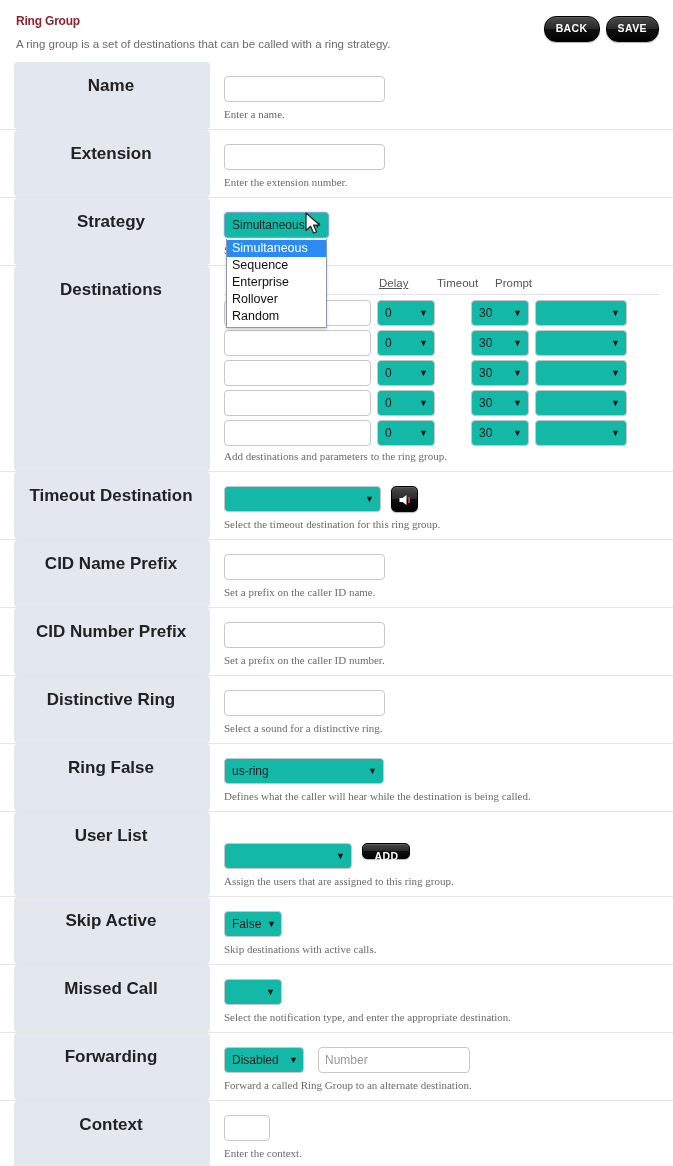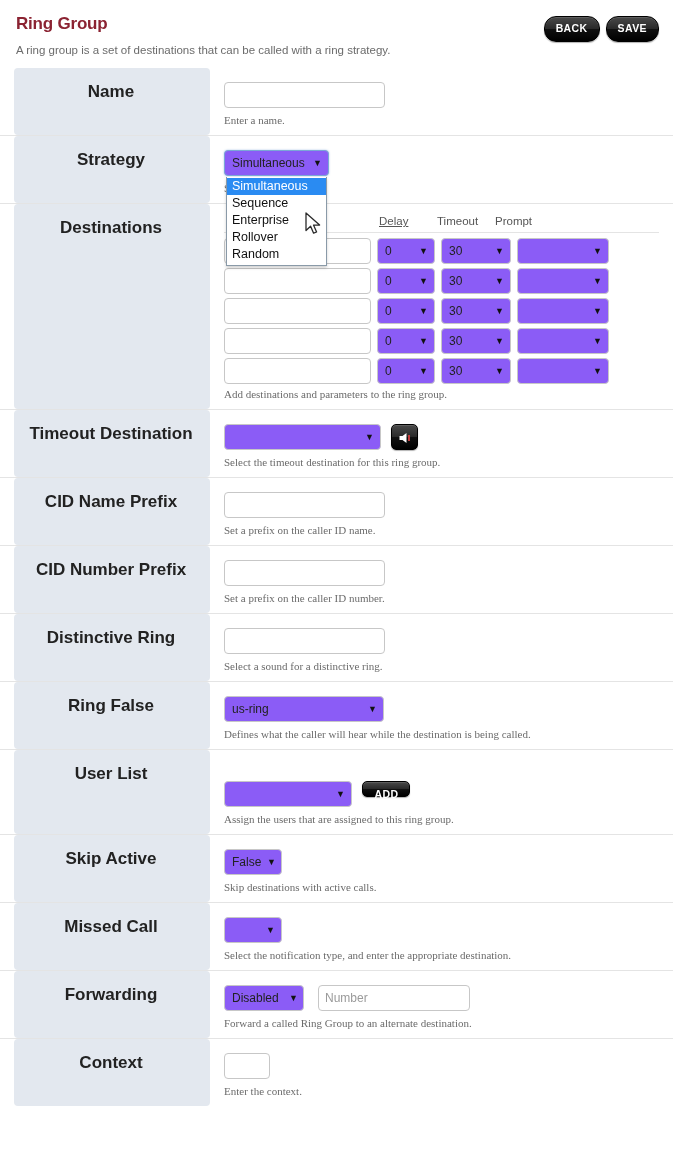--- a/index.html
+++ b/index.html
@@ -10,21 +10,21 @@
   }
   body { width: 673px; height: 1166px; position: relative; overflow: hidden; }
 
   
   .page-header {
     position: relative;
     padding: 14px 14px 0 16px;
   }
   .page-title {
     color: #8b2332;
-    font-size: 17px;
+    font-size: 12px;
     font-weight: bold;
     margin: 0;
     letter-spacing: -0.2px;
   }
   .page-subtitle {
     color: #6b6b6b;
     font-size: 11.5px;
     margin: 10px 0 0 0;
   }
   .header-buttons {
@@ -100,21 +100,21 @@
   input.txt.narrow { width: 46px; }
   input.txt.dest { width: 147px; }
   input.txt.fwd-num { width: 152px; }
 
   .sel {
     position: relative;
     display: inline-block;
     height: 26px;
     border: 1px solid #c7c7c7;
     border-radius: 4px;
-    background: #8b5cf6;
+    background: #14b8a6;
     font-size: 12px;
     color: #222;
     vertical-align: top;
   }
   .sel .sel-val {
     display: block;
     padding: 5px 20px 0 7px;
     height: 100%;
     white-space: nowrap;
     overflow: hidden;
@@ -129,21 +129,21 @@
     color: #111;
     line-height: 1;
   }
   .sel.w-ringback { width: 160px; }
   .sel.w-timeoutdest { width: 157px; }
   .sel.w-userlist { width: 128px; }
   .sel.w-bool { width: 58px; }
   .sel.w-bool .caret { right: 5px; }
   .sel.w-missed { width: 58px; }
   .sel.w-delay { width: 58px; }
-  .sel.w-timeout { width: 70px; }
+  .sel.w-timeout { width: 58px; margin-left: 30px; }
   .sel.w-prompt { width: 92px; }
   .sel.w-fwd { width: 80px; }
   .sel.w-fwd .caret { right: 5px; }
   .sel.w-strategy { width: 105px; }
 
   
   .sel.open {
     border: 1px solid #7aa7d6;
     box-shadow: 0 0 2px rgba(100,150,210,.6);
     z-index: 60;
@@ -258,20 +258,29 @@
   <div class="form-row">
     <div class="row-inner">
       <div class="label-cell">Name</div>
       <div class="field-cell">
         <input class="txt" type="text" value="" style="">
         <div class="hint">Enter a name.</div>
       </div>
     </div>
   </div>
 
+  <div class="form-row">
+    <div class="row-inner">
+      <div class="label-cell">Extension</div>
+      <div class="field-cell">
+        <input class="txt" type="text" value="" style="">
+        <div class="hint">Enter the extension number.</div>
+      </div>
+    </div>
+  </div>
 
   <div class="form-row">
     <div class="row-inner">
       <div class="label-cell">Strategy</div>
       <div class="field-cell" style="position:relative;">
         <div class="sel w-strategy open">
           <span class="sel-val">Simultaneous</span>
           <span class="caret">▼</span>
           <div class="dropdown-list">
             <div class="opt selected">Simultaneous</div>

